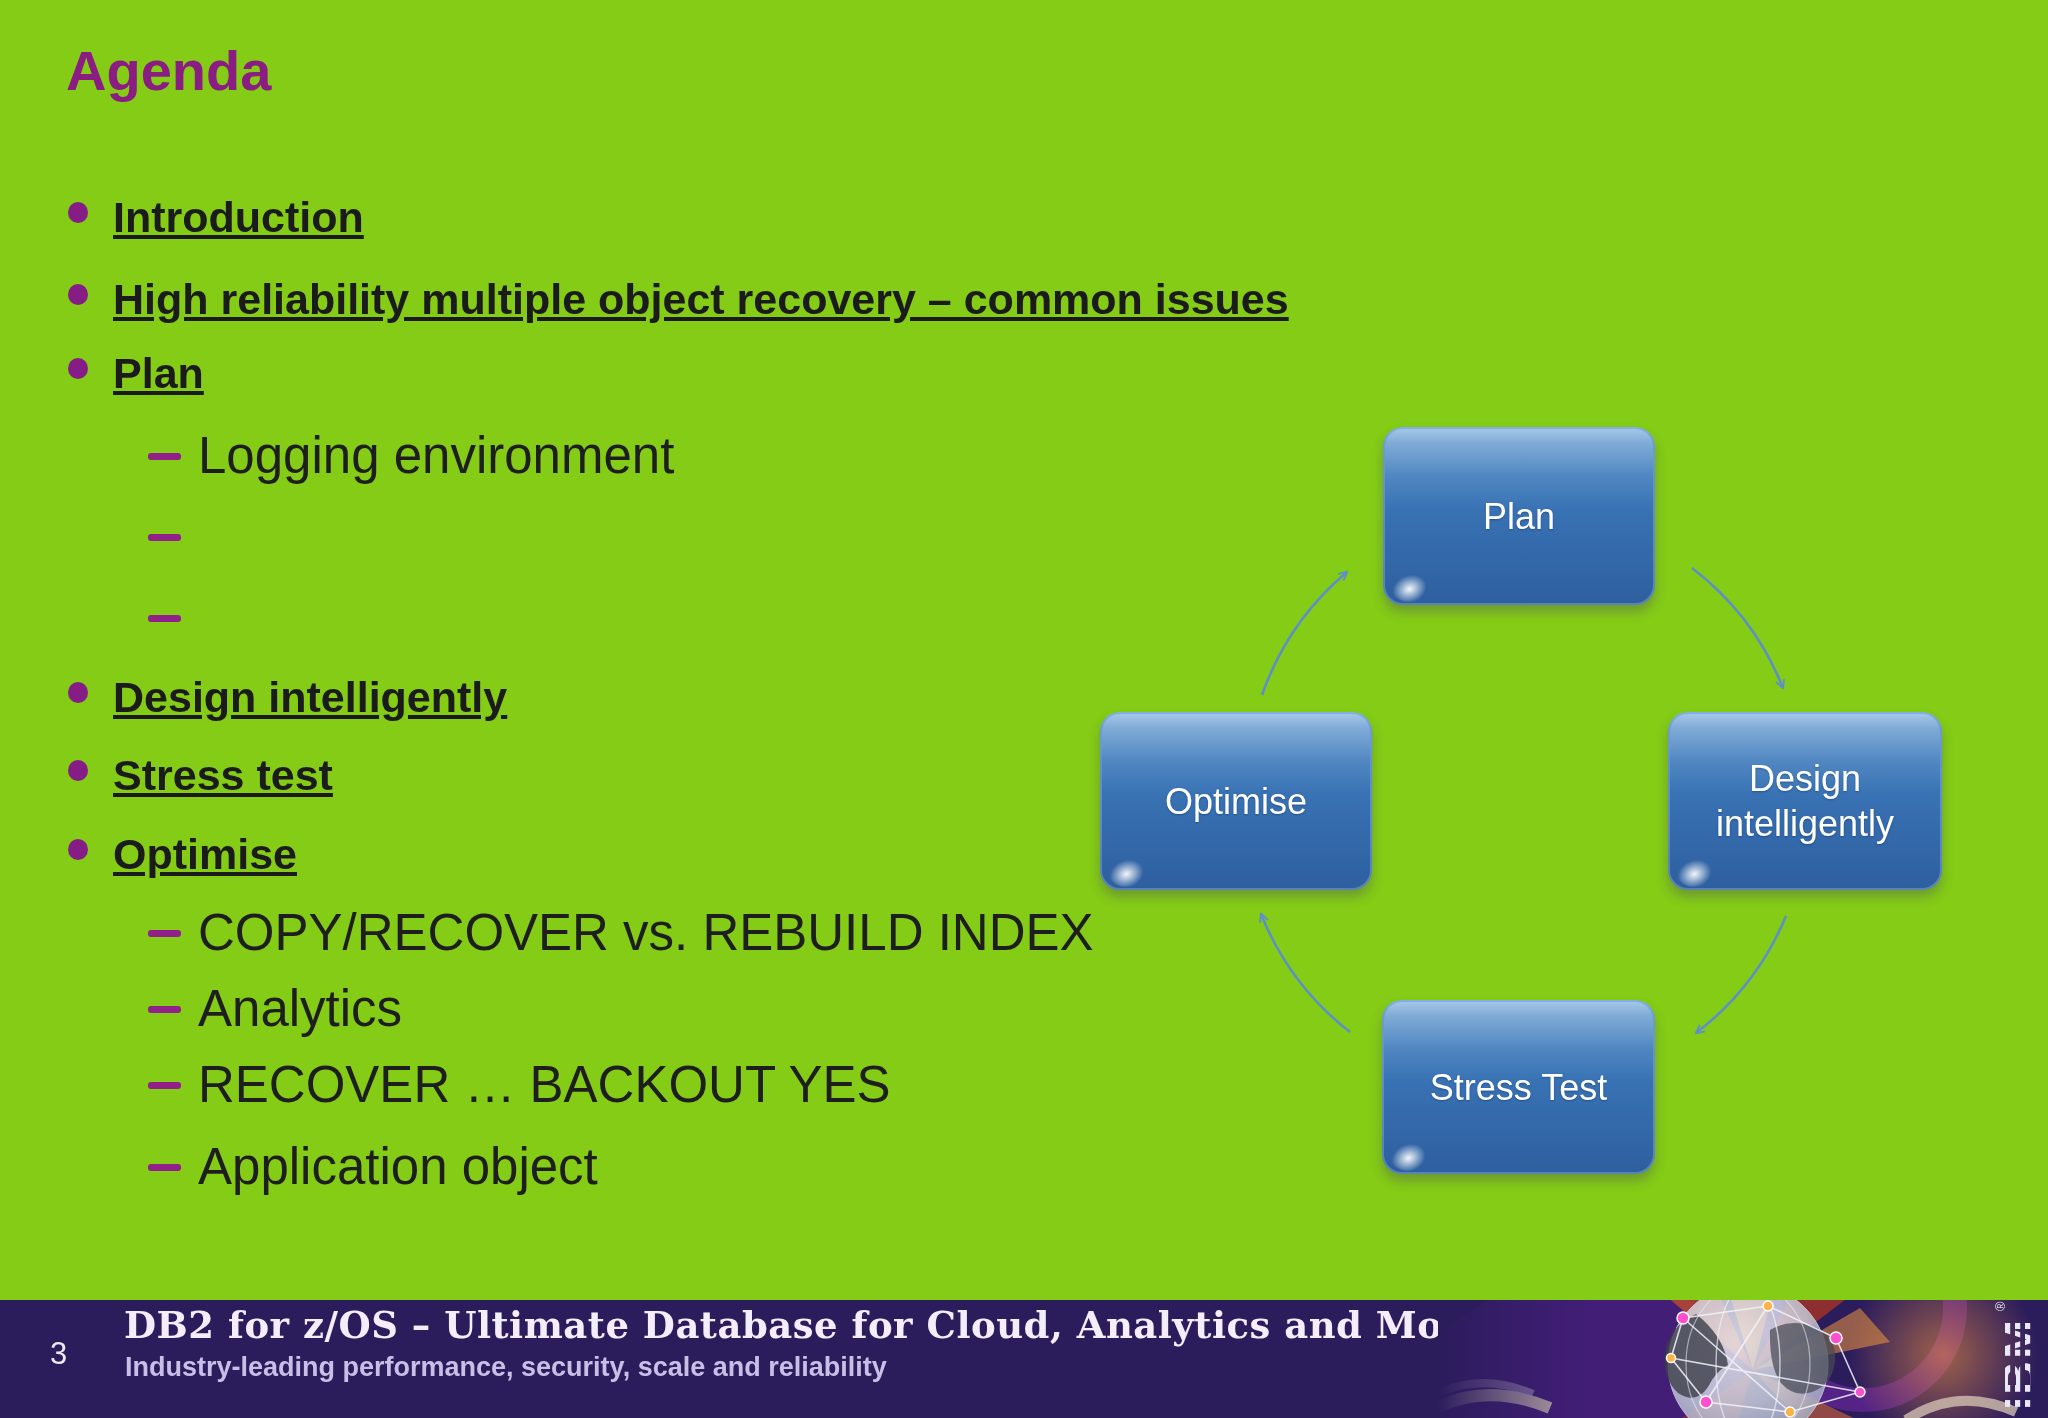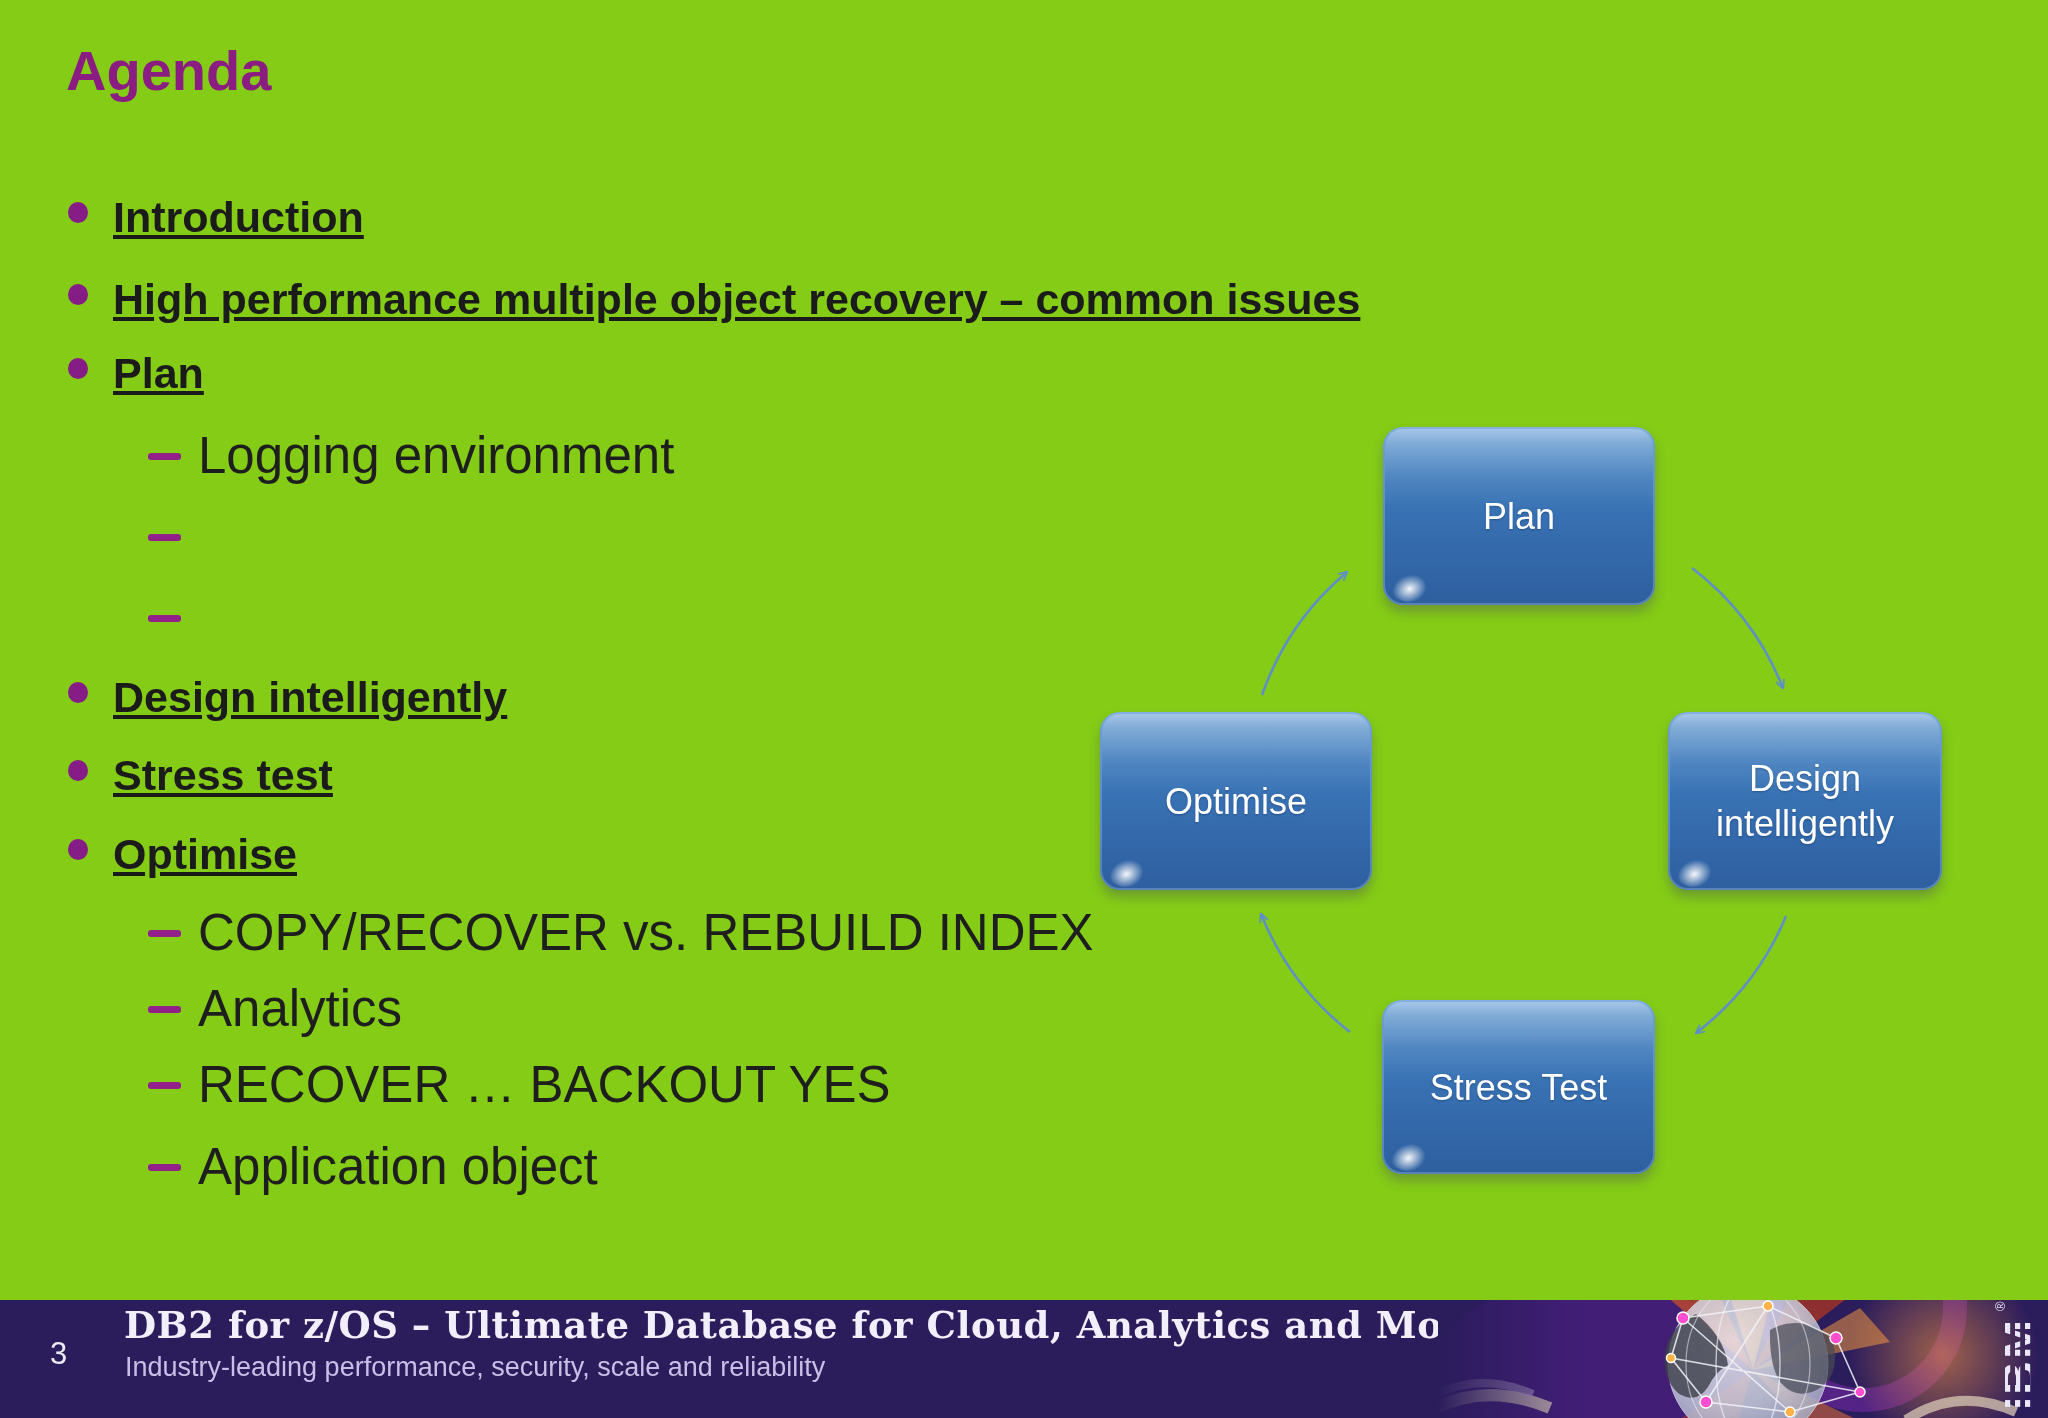--- a/index.html
+++ b/index.html
@@ -45,37 +45,37 @@
   .node-design {left:618px;top:312px;width:274px;height:178px;}
   .node-stress {left:332px;top:600px;width:273px;height:174px;}
   .node .lbl{position:relative;z-index:2;}
   
   .footer{position:absolute;left:0;top:1300px;width:2048px;height:118px;background:#2b1c5c;}
   .footer-page{position:absolute;left:50px;top:36px;font-size:31px;color:#eceaf4;}
   .footer-title{
     position:absolute;left:124px;top:3px;font-family:"DejaVu Serif",serif;font-weight:bold;
     font-size:37px;color:#f3eefb;white-space:nowrap;letter-spacing:.5px;
   }
-  .footer-sub{position:absolute;left:125px;top:52px;font-size:27px;font-weight:normal;color:#c9bfe6;white-space:nowrap;}
+  .footer-sub{position:absolute;left:125px;top:52px;font-size:27px;font-weight:bold;color:#c9bfe6;white-space:nowrap;}
   .footer-art{position:absolute;right:0;top:0;width:610px;height:118px;}
 </style>
 </head>
 <body>
 
 <div class="slide">
   <div class="slide-title">Agenda</div>
 
   <ul class="agenda">
     <li class="li1" style="top:189px">
         <span class="dot"></span>
         <span>Introduction</span>
       </li>
     <li class="li1" style="top:271px">
         <span class="dot"></span>
-        <span>High performance multiple object recovery – common issues</span>
+        <span>High reliability multiple object recovery – common issues</span>
       </li>
     <li class="li1" style="top:345px">
         <span class="dot"></span>
         <span>Plan</span>
       </li>
     <li class="li2" style="top:427px">
         <span class="dash"></span>
         <span>Logging environment</span>
       </li>
     <li class="li2" style="top:508px">

